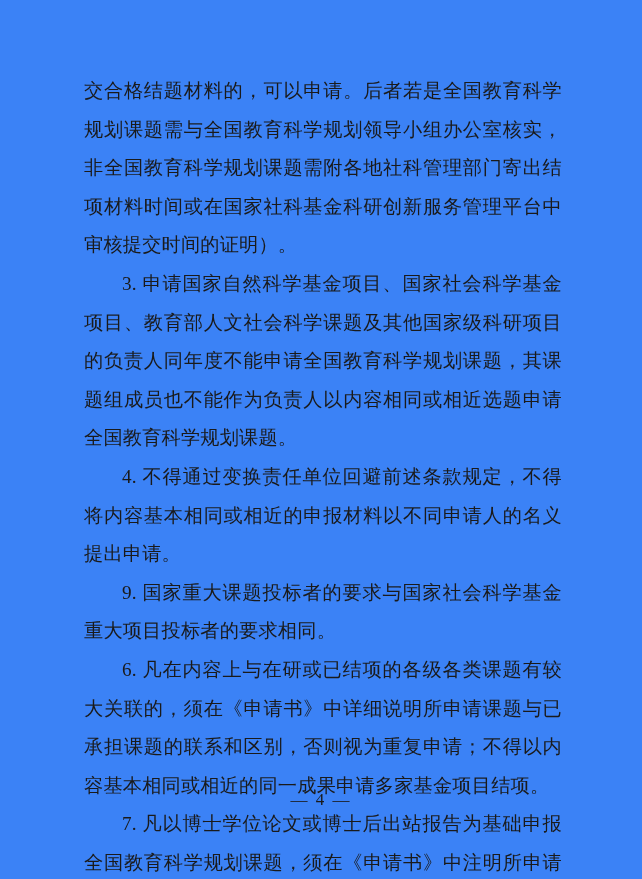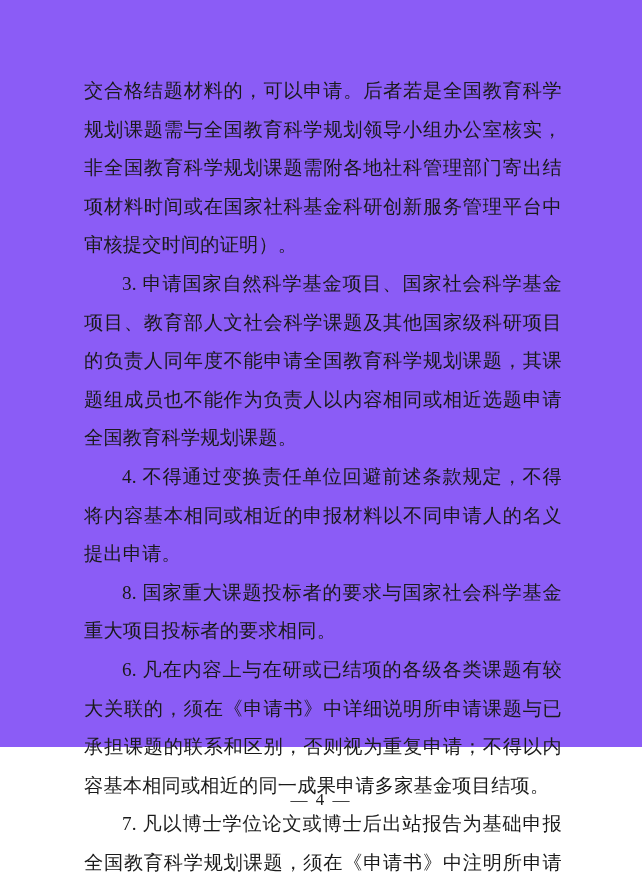--- a/index.html
+++ b/index.html
@@ -13,22 +13,22 @@
     font-family: "Liberation Serif", "DejaVu Serif", serif;
     color: #1a1a1a;
     position: relative;
     overflow: hidden;
   }
   .page {
     position: absolute;
     left: 0;
     top: 0;
     width: 642px;
-    height: 747px;
-    background: #8b5cf6;
+    height: 879px;
+    background: #3b82f6;
   }
   .content {
     position: absolute;
     left: 84px;
     top: 72px;
     width: 478px;
   }
   p.para {
     margin: 0 0 0 0;
     font-size: 19.2px;
@@ -53,19 +53,19 @@
   }
 </style>
 </head>
 <body>
 
 <div class="page">
   <div class="content">
     <p class="para">交合格结题材料的，可以申请。后者若是全国教育科学规划课题需与全国教育科学规划领导小组办公室核实，非全国教育科学规划课题需附各地社科管理部门寄出结项材料时间或在国家社科基金科研创新服务管理平台中审核提交时间的证明）。</p>
     <p class="para indent">3. 申请国家自然科学基金项目、国家社会科学基金项目、教育部人文社会科学课题及其他国家级科研项目的负责人同年度不能申请全国教育科学规划课题，其课题组成员也不能作为负责人以内容相同或相近选题申请全国教育科学规划课题。</p>
     <p class="para indent">4. 不得通过变换责任单位回避前述条款规定，不得将内容基本相同或相近的申报材料以不同申请人的名义提出申请。</p>
-    <p class="para indent">8. 国家重大课题投标者的要求与国家社会科学基金重大项目投标者的要求相同。</p>
+    <p class="para indent">9. 国家重大课题投标者的要求与国家社会科学基金重大项目投标者的要求相同。</p>
     <p class="para indent">6. 凡在内容上与在研或已结项的各级各类课题有较大关联的，须在《申请书》中详细说明所申请课题与已承担课题的联系和区别，否则视为重复申请；不得以内容基本相同或相近的同一成果申请多家基金项目结项。</p>
     <p class="para indent">7. 凡以博士学位论文或博士后出站报告为基础申报全国教育科学规划课题，须在《申请书》中注明所申请项目与学位论文（出站报告)的联系和区别，申请鉴定结项时须提交学位论文(出站报告）原件。</p>
 
   </div>
   <div class="footer">— 4 —</div>
 </div>
 
 </body></html>

